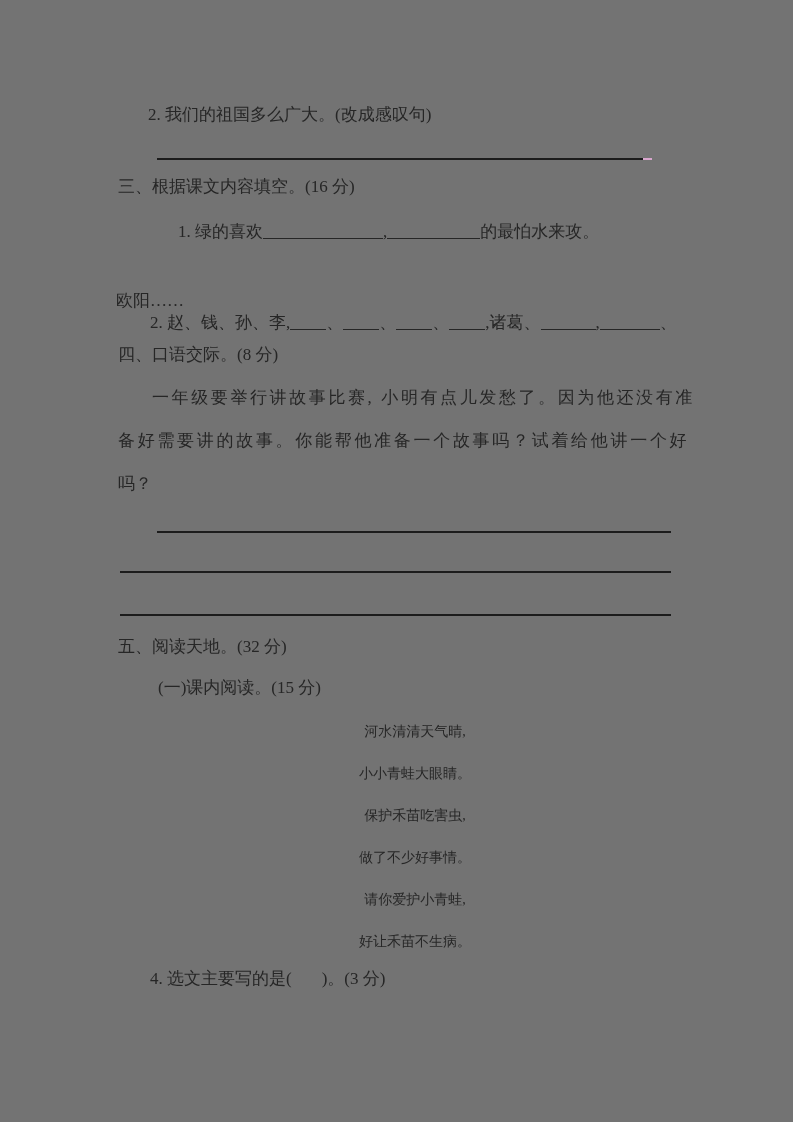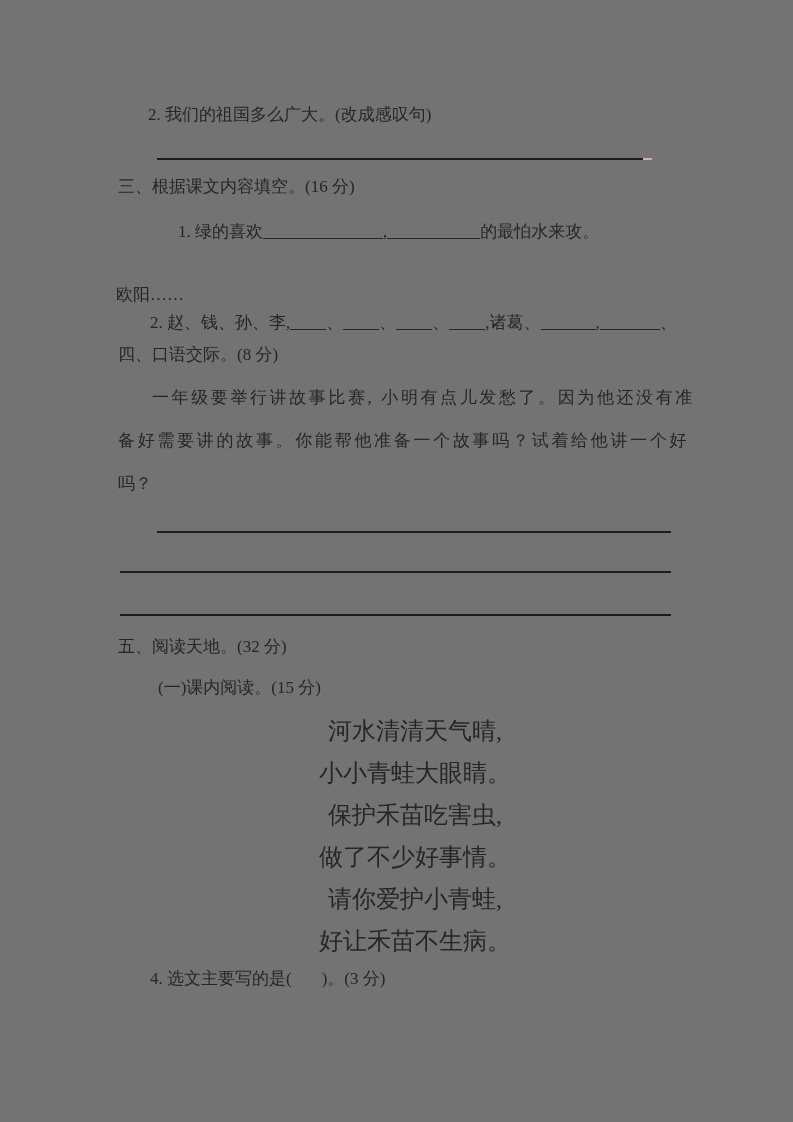--- a/index.html
+++ b/index.html
@@ -16,31 +16,31 @@
   .row { position: absolute; white-space: nowrap; line-height: 22px; }
 
   
   .q2            { left: 148px; top: 104px; }
   .hline         { position: absolute; border-top: 2px solid #1c1c1c; height: 0; }
   .line-a        { left: 157px; top: 158px; width: 486px; }
   .line-a-tail   { position: absolute; left: 643px; top: 158px; width: 9px; border-top: 2px solid #d9a6ce; height: 0; }
   .h3            { left: 118px; top: 176px; }
   .s3i1          { left: 150px; top: 221px; margin-left: 28px; }
   .s3i2          { left: 150px; top: 264px; margin-top: 48px; }
-  .ouyang        { left: 116px; top: 284px; }
+  .ouyang        { left: 116px; top: 290px; }
   .h4            { left: 118px; top: 344px; }
   .para1         { left: 152px; top: 387px; letter-spacing: 2.6px; }
   .para2         { left: 118px; top: 430px; letter-spacing: 2.7px; }
   .para3         { left: 118px; top: 473px; }
   .line-b        { left: 157px; top: 531px; width: 514px; }
   .line-c        { left: 120px; top: 571px; width: 551px; }
   .line-d        { left: 120px; top: 614px; width: 551px; }
   .h5            { left: 118px; top: 636px; }
   .sub51         { left: 158px; top: 677px; }
-  .poem-line     { position: absolute; left: 118px; width: 594px; text-align: center; font-size: 24px; line-height: 23px; white-space: nowrap; }
+  .poem-line     { position: absolute; left: 118px; width: 594px; text-align: center; font-size: 14px; line-height: 23px; white-space: nowrap; }
   .poem-0 { top: 720px; }
   .poem-1 { top: 762px; }
   .poem-2 { top: 804px; }
   .poem-3 { top: 846px; }
   .poem-4 { top: 888px; }
   .poem-5 { top: 930px; }
   .q51           { left: 150px; top: 968px; }
 
   
   .blank {

